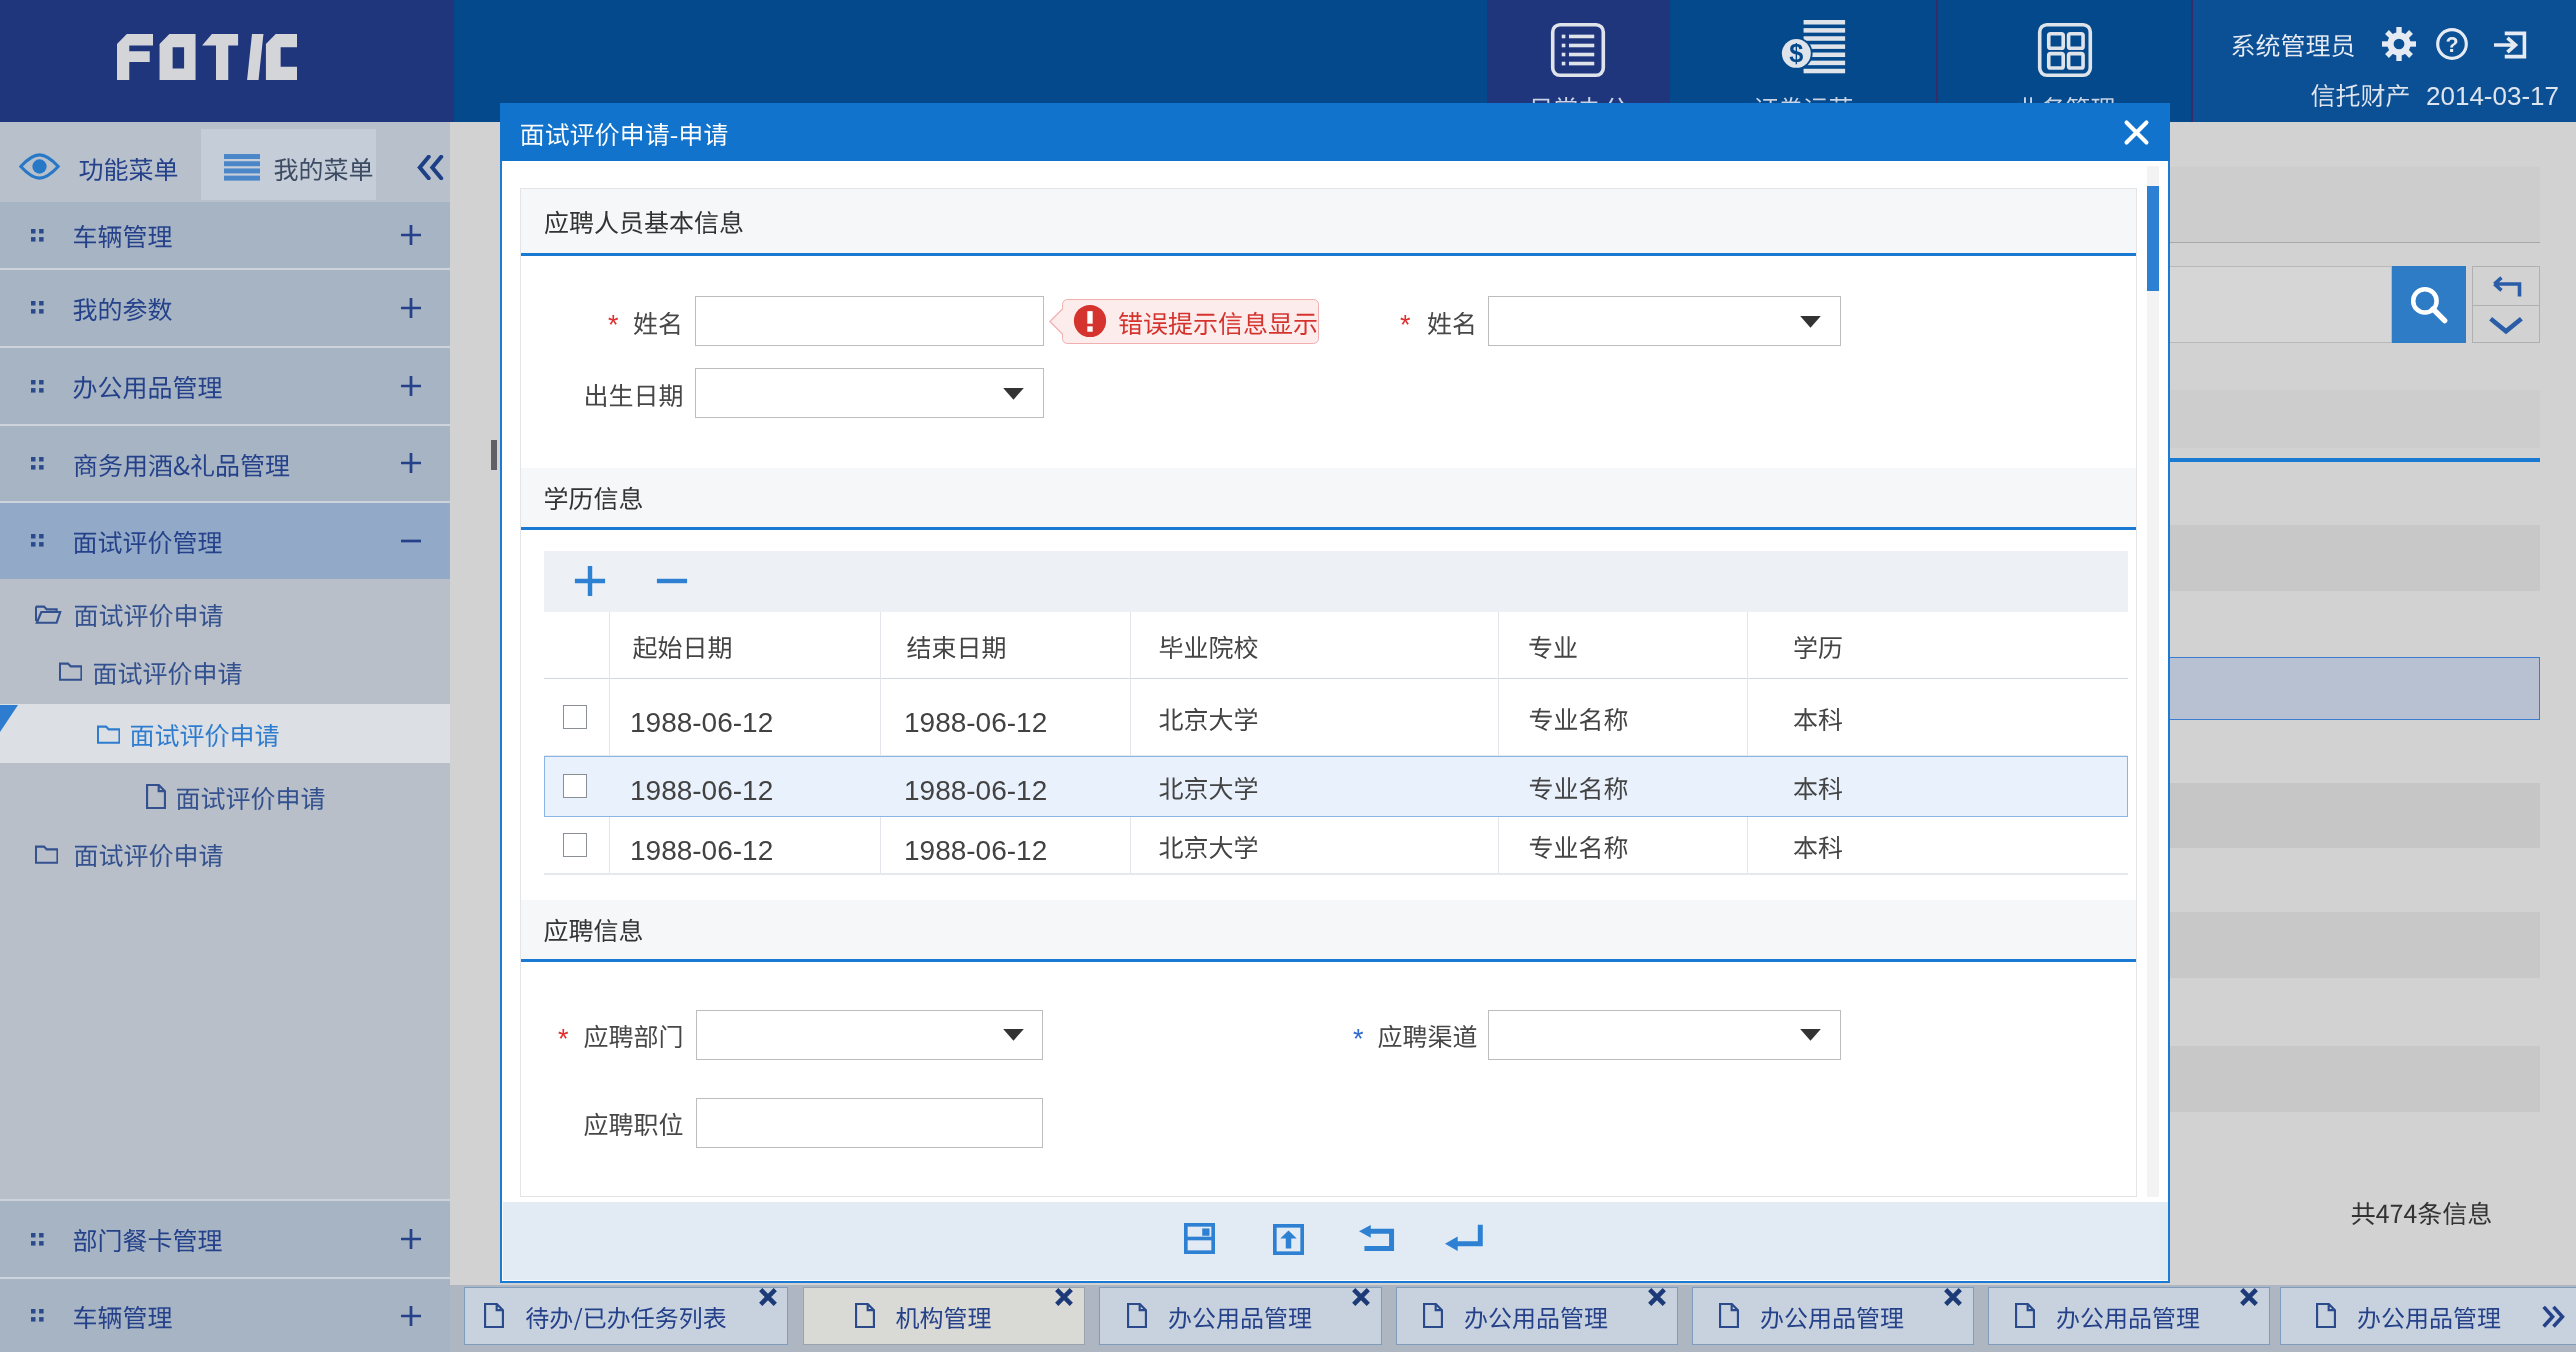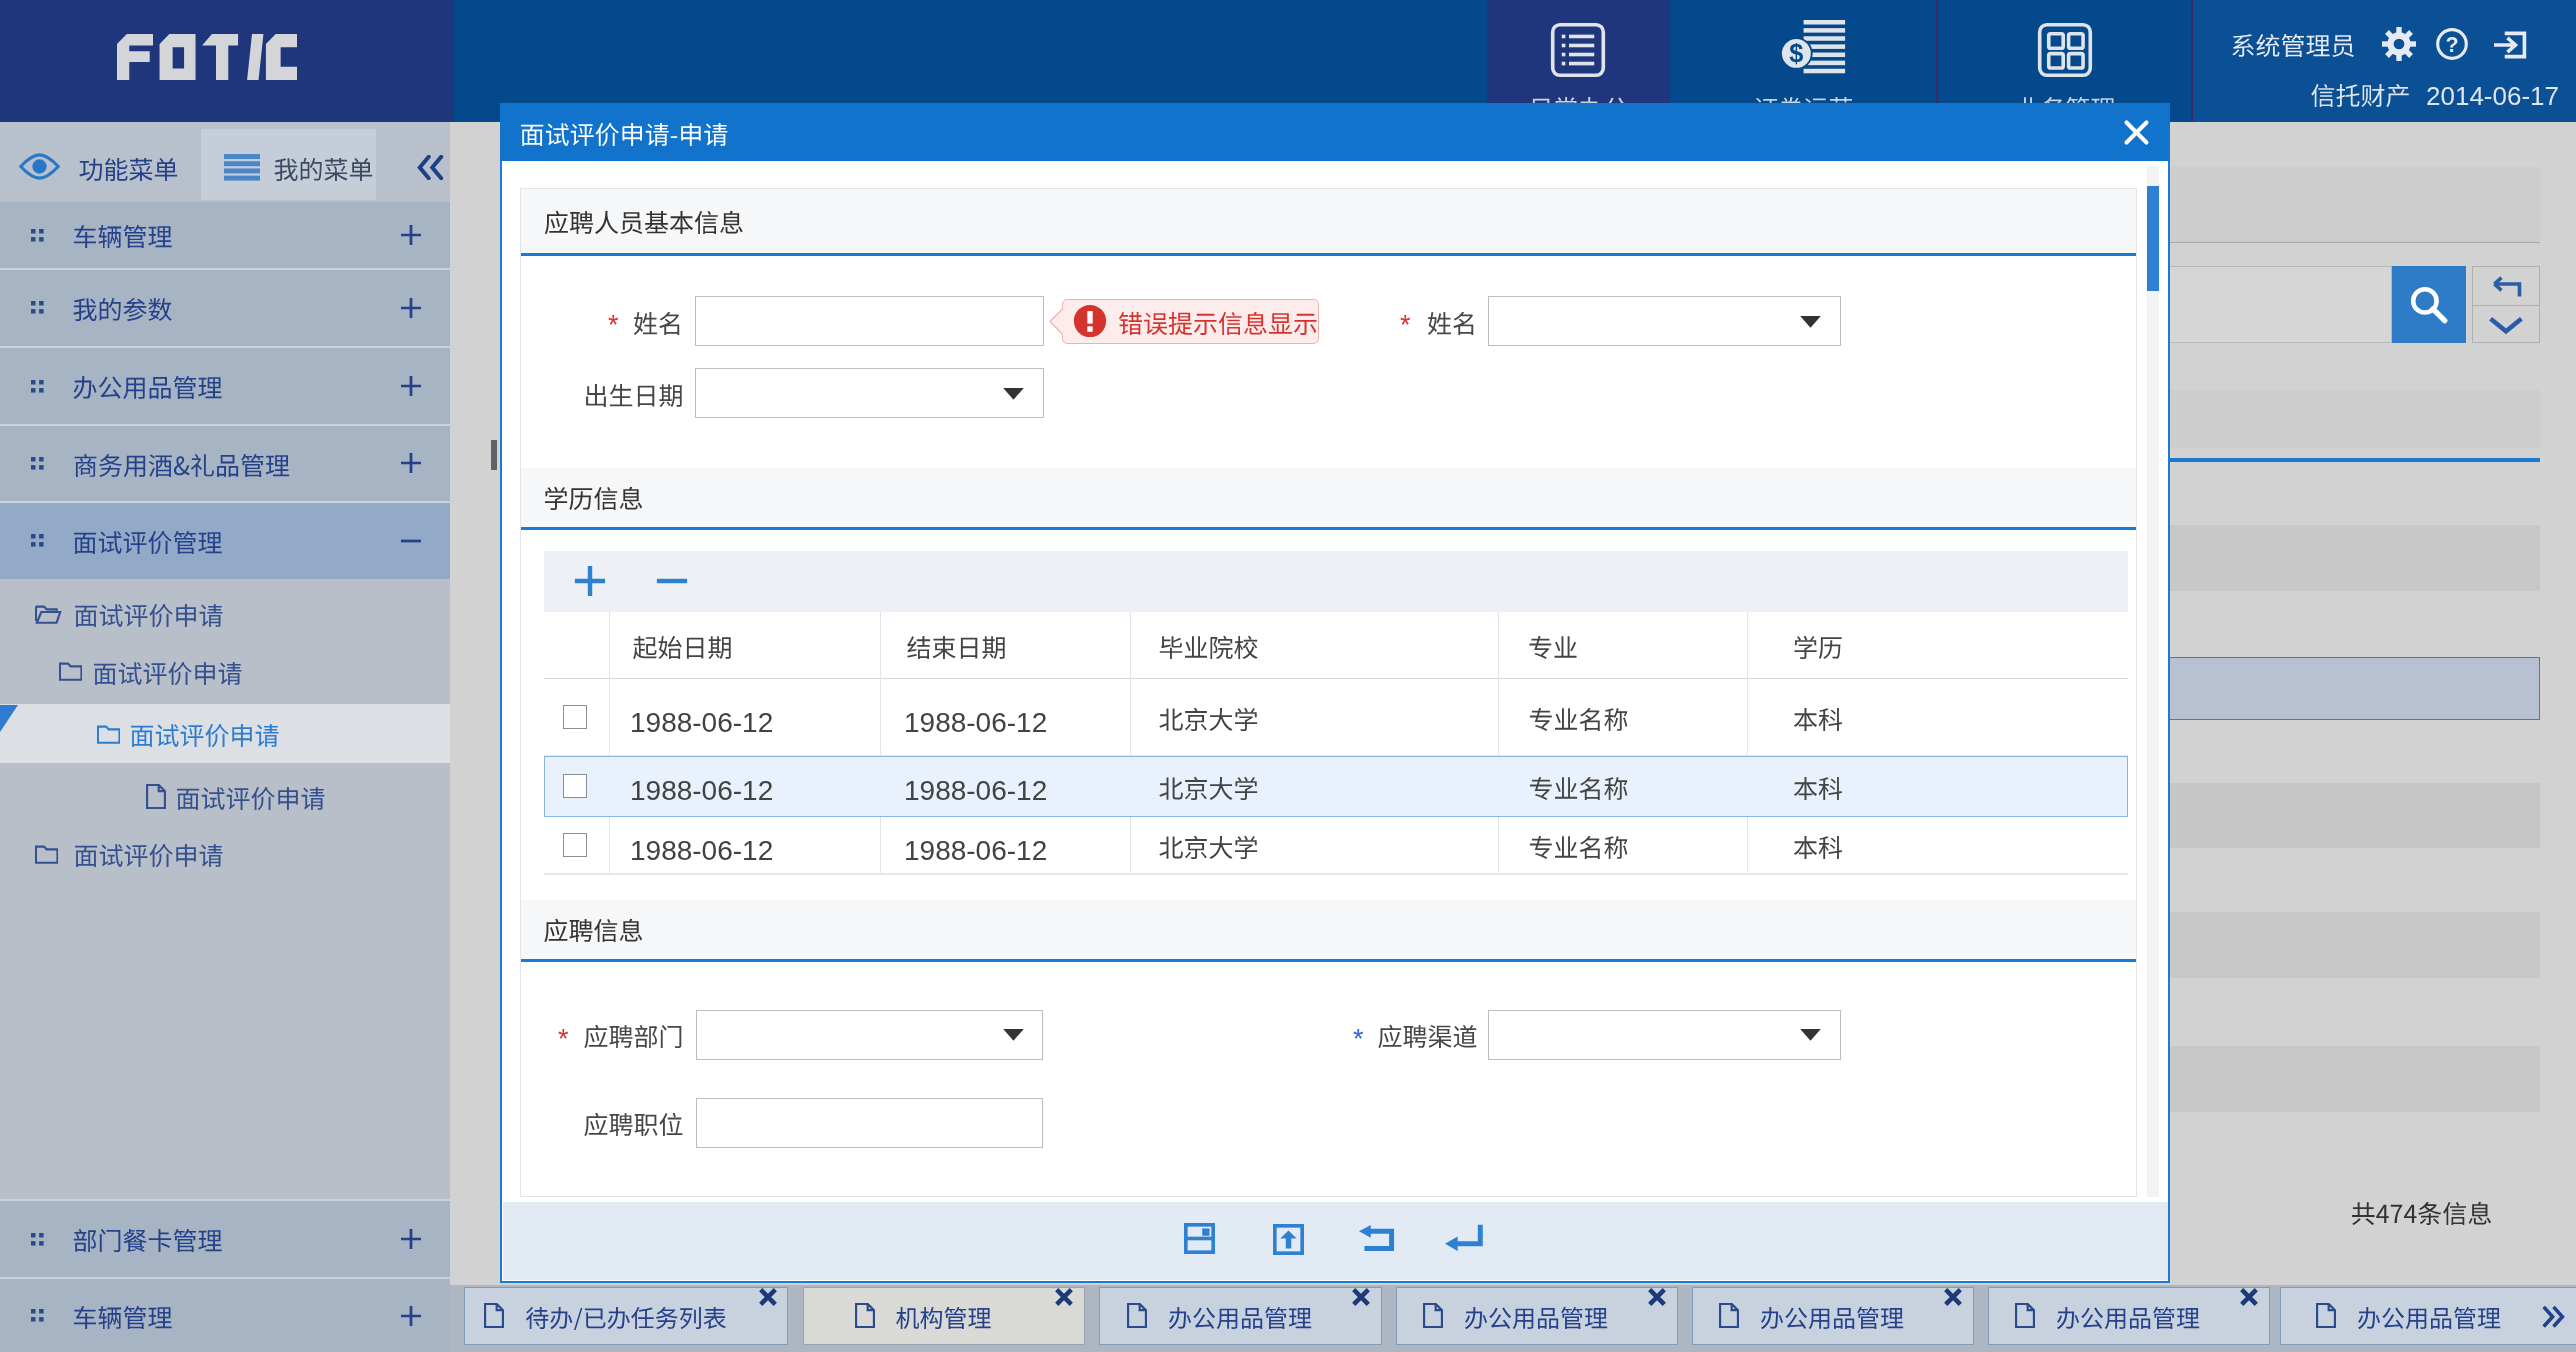--- a/index.html
+++ b/index.html
@@ -151,21 +151,21 @@
       <circle cx="19" cy="19" r="16" fill="none" stroke="#e6ebf3" stroke-width="3.5"></circle>
       <text x="19" y="28" font-size="24" font-weight="bold" fill="#e6ebf3" text-anchor="middle" font-family="Liberation Sans">?</text>
     </svg>
     <svg class="icon" style="left:2492px;top:28px" width="38" height="34" viewBox="0 0 42 38">
       <path d="M14 6 H36 V32 H14" fill="none" stroke="#e6ebf3" stroke-width="4"></path>
       <path d="M2 19 H24 M17 11 L26 19 L17 27" fill="none" stroke="#e6ebf3" stroke-width="4"></path>
     </svg>
     <svg class="zh" style="left:2310px;top:83px;" width="101" height="25" viewBox="0 0 4000 1000">
       <use href="#xintuo" fill="#dfe5ee"></use>
     </svg>
-    <div class="abs" style="left:2426px;top:81px;width:144px;height:27px;font-size:26px;color:#dfe5ee;">2014-06-17</div>
+    <div class="abs" style="left:2426px;top:81px;width:144px;height:27px;font-size:26px;color:#dfe5ee;">2014-03-17</div>
     <div style="position:absolute;left:0px;top:122px;width:450px;height:1230px;background:#b7c0cb;"></div>
     <div style="position:absolute;left:0px;top:202px;width:450px;height:377px;background:#a7b4c4;"></div>
     <div style="position:absolute;left:201px;top:129px;width:175px;height:71px;background:#c4cdd8;"></div>
     <svg class="icon" style="left:19px;top:153px" width="41" height="27" viewBox="0 0 46 30">
       <path d="M2 15 Q14 2 23 2 Q32 2 44 15 Q32 28 23 28 Q14 28 2 15 Z" fill="none" stroke="#2878c8" stroke-width="3.5"></path>
       <circle cx="23" cy="15" r="8" fill="#2878c8"></circle>
     </svg>
     <svg class="zh" style="left:78px;top:157px;" width="101" height="25" viewBox="0 0 4000 1000">
       <use href="#gnmenu" fill="#24418a"></use>
     </svg>

